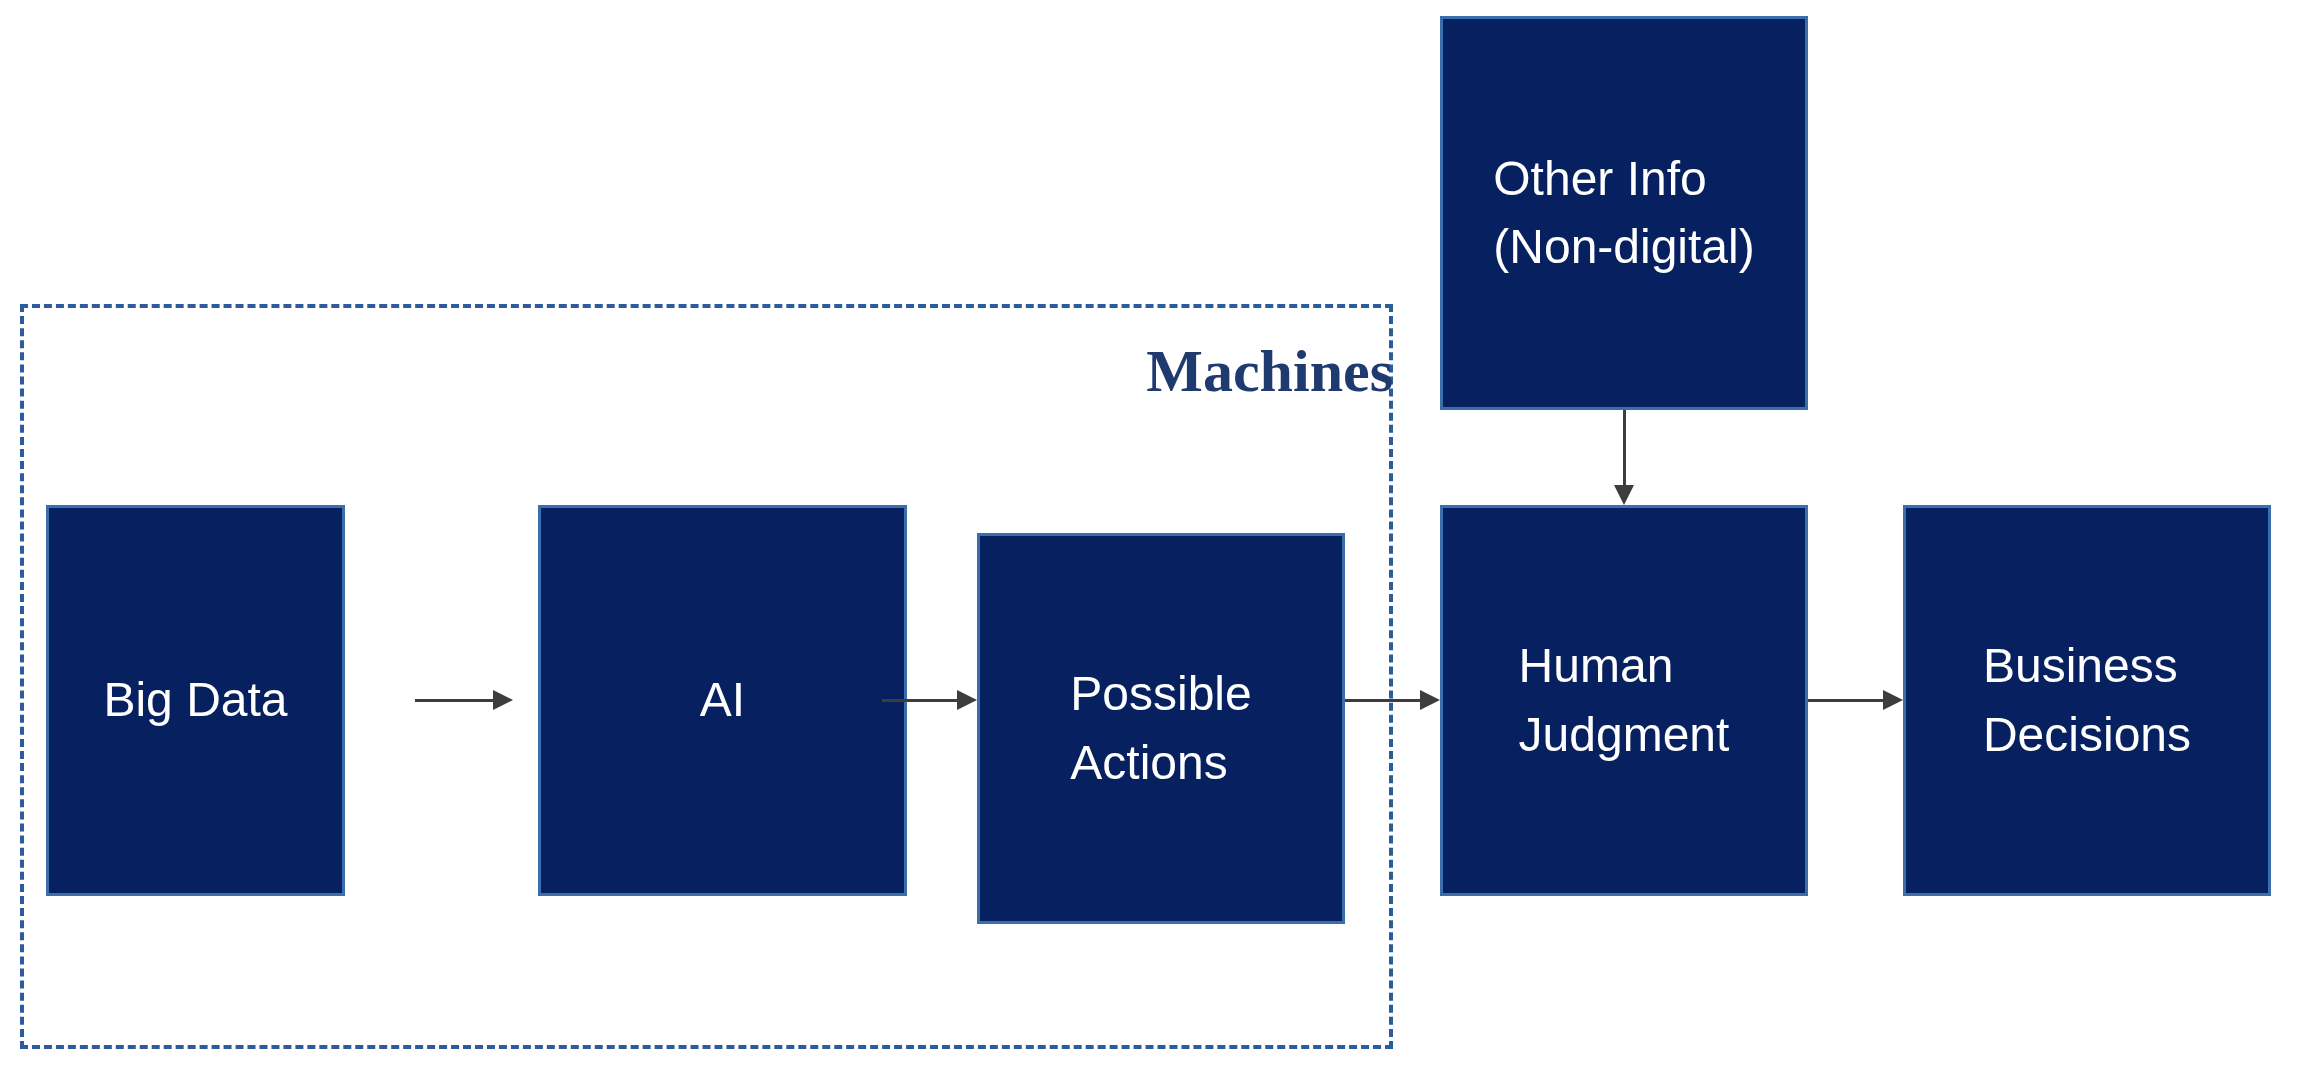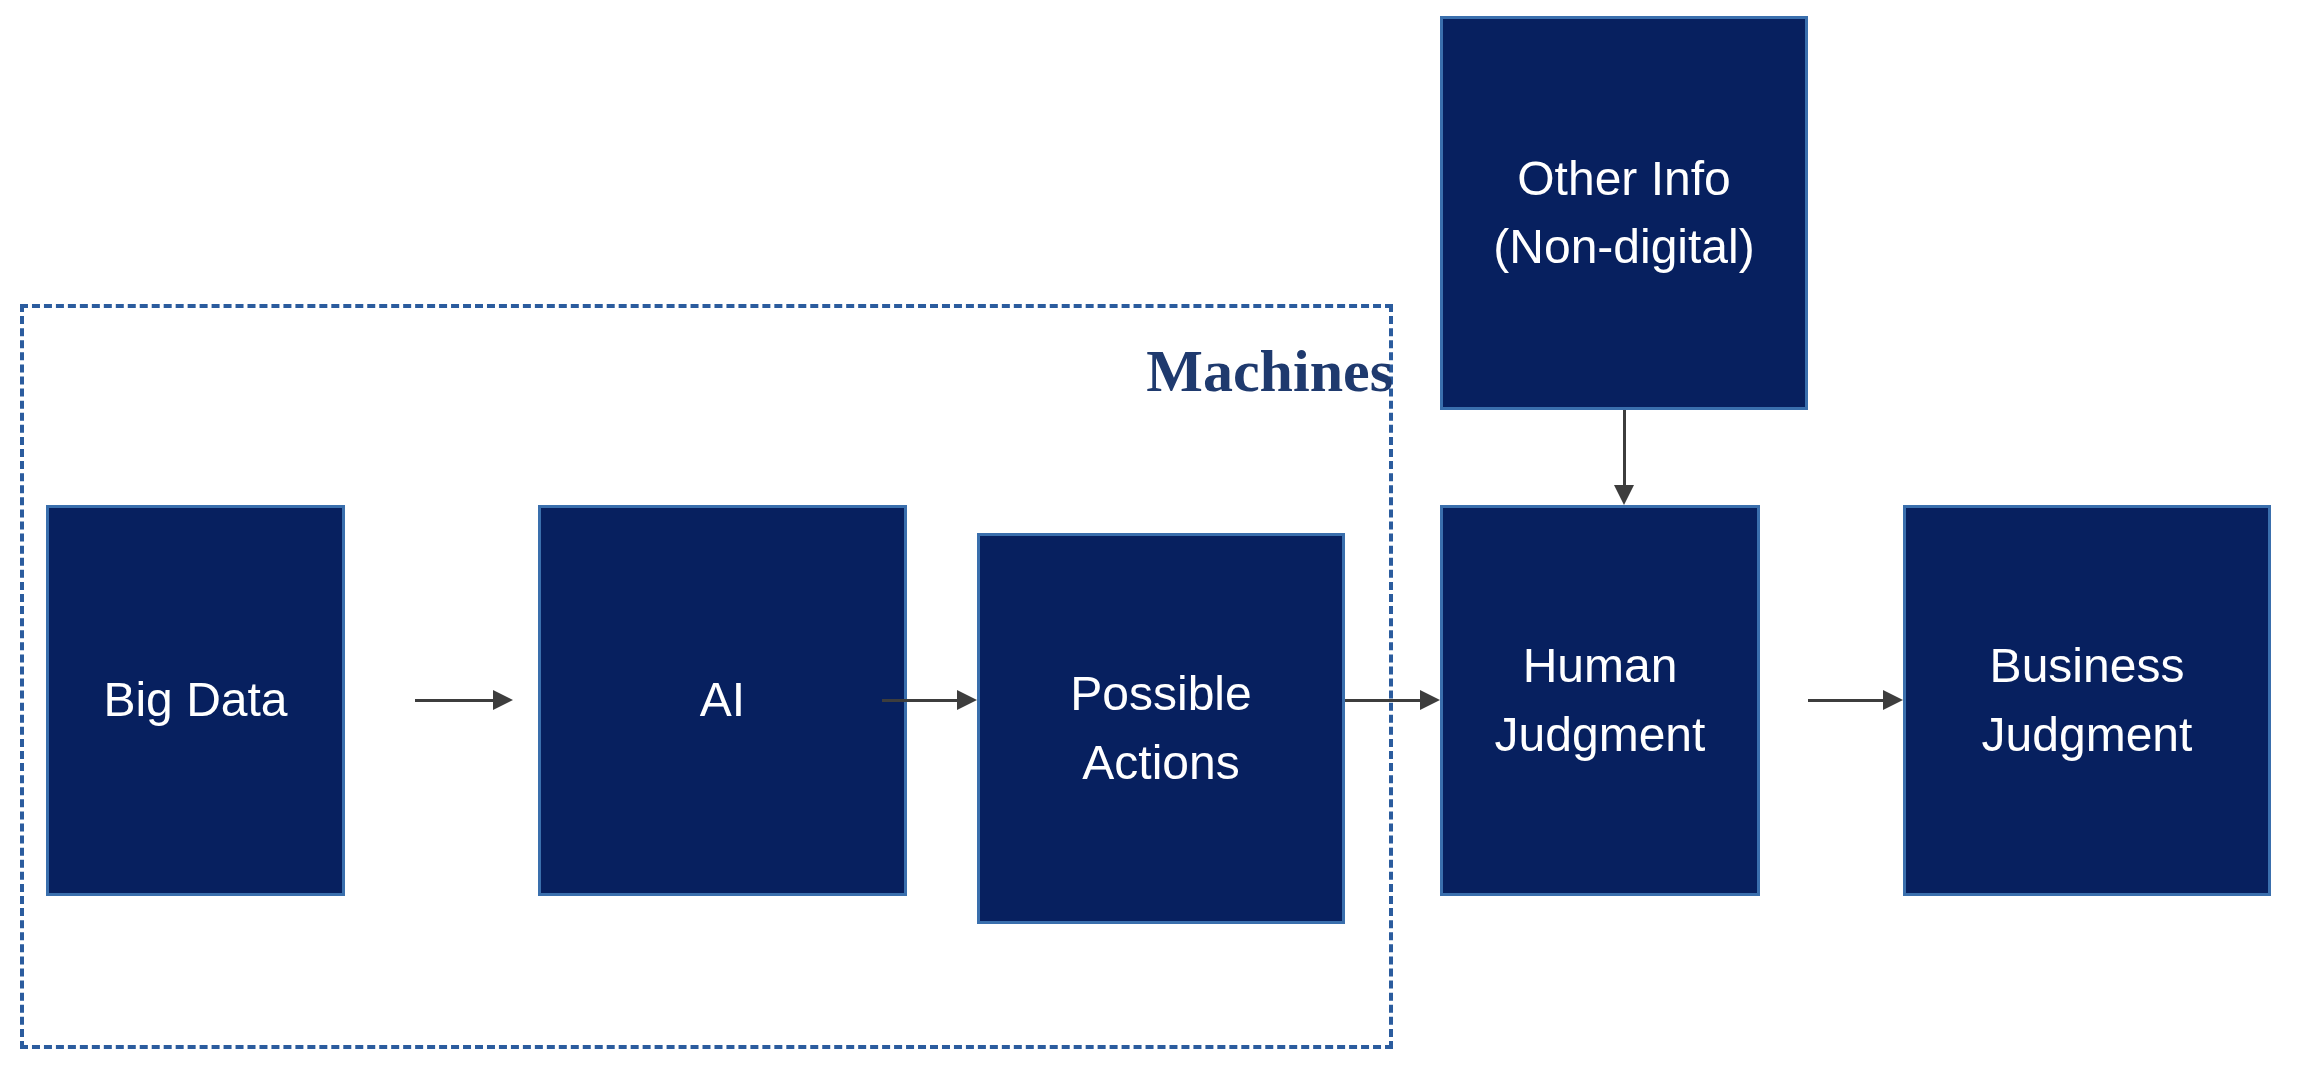--- a/index.html
+++ b/index.html
@@ -32,30 +32,30 @@
     color:var(--group-label);
   }
 
   
   .node{
     position:absolute;
     background:var(--node-fill);
     border:3px solid var(--node-border);
     color:var(--node-text);
     display:flex;align-items:center;justify-content:center;
-    text-align:center;
+    text-align:left;
   }
   .node-label{
     font-size:48px;line-height:1.42;white-space:pre-line;
   }
   #node-big-data{left:46px;top:505px;width:299px;height:391px;}
   #node-ai{left:513px;top:505px;width:369px;height:391px;margin-left:25px;}
   #node-possible-actions{left:977px;top:505px;width:368px;height:391px;margin-top:28px;}
   #node-other-info{left:1440px;top:16px;width:368px;height:394px;}
-  #node-human-judgment{left:1440px;top:505px;width:320px;height:391px;}
+  #node-human-judgment{left:1440px;top:505px;width:368px;height:391px;}
   #node-business-decisions{left:1903px;top:505px;width:368px;height:391px;}
 
   
   .arrow{position:absolute;}
   .arrow-h{height:24px;}
   .arrow-h::before{
     content:"";position:absolute;left:0;right:13px;top:50%;margin-top:-1.5px;
     height:3px;background:var(--arrow);
   }
   .arrow-h::after{
@@ -109,21 +109,21 @@
 (Non-digital)</span>
   </div>
 
   <div class="node" id="node-human-judgment">
     <span class="node-label">Human
 Judgment</span>
   </div>
 
   <div class="node" id="node-business-decisions">
     <span class="node-label">Business
-Judgment</span>
+Decisions</span>
   </div>
 
   <div class="arrow arrow-h" id="arrow-big-data-to-ai"></div>
   <div class="arrow arrow-h" id="arrow-ai-to-possible-actions"></div>
   <div class="arrow arrow-h" id="arrow-possible-actions-to-human-judgment"></div>
   <div class="arrow arrow-v" id="arrow-other-info-to-human-judgment"></div>
   <div class="arrow arrow-h" id="arrow-human-judgment-to-business-decisions"></div>
 
 </div>
 

